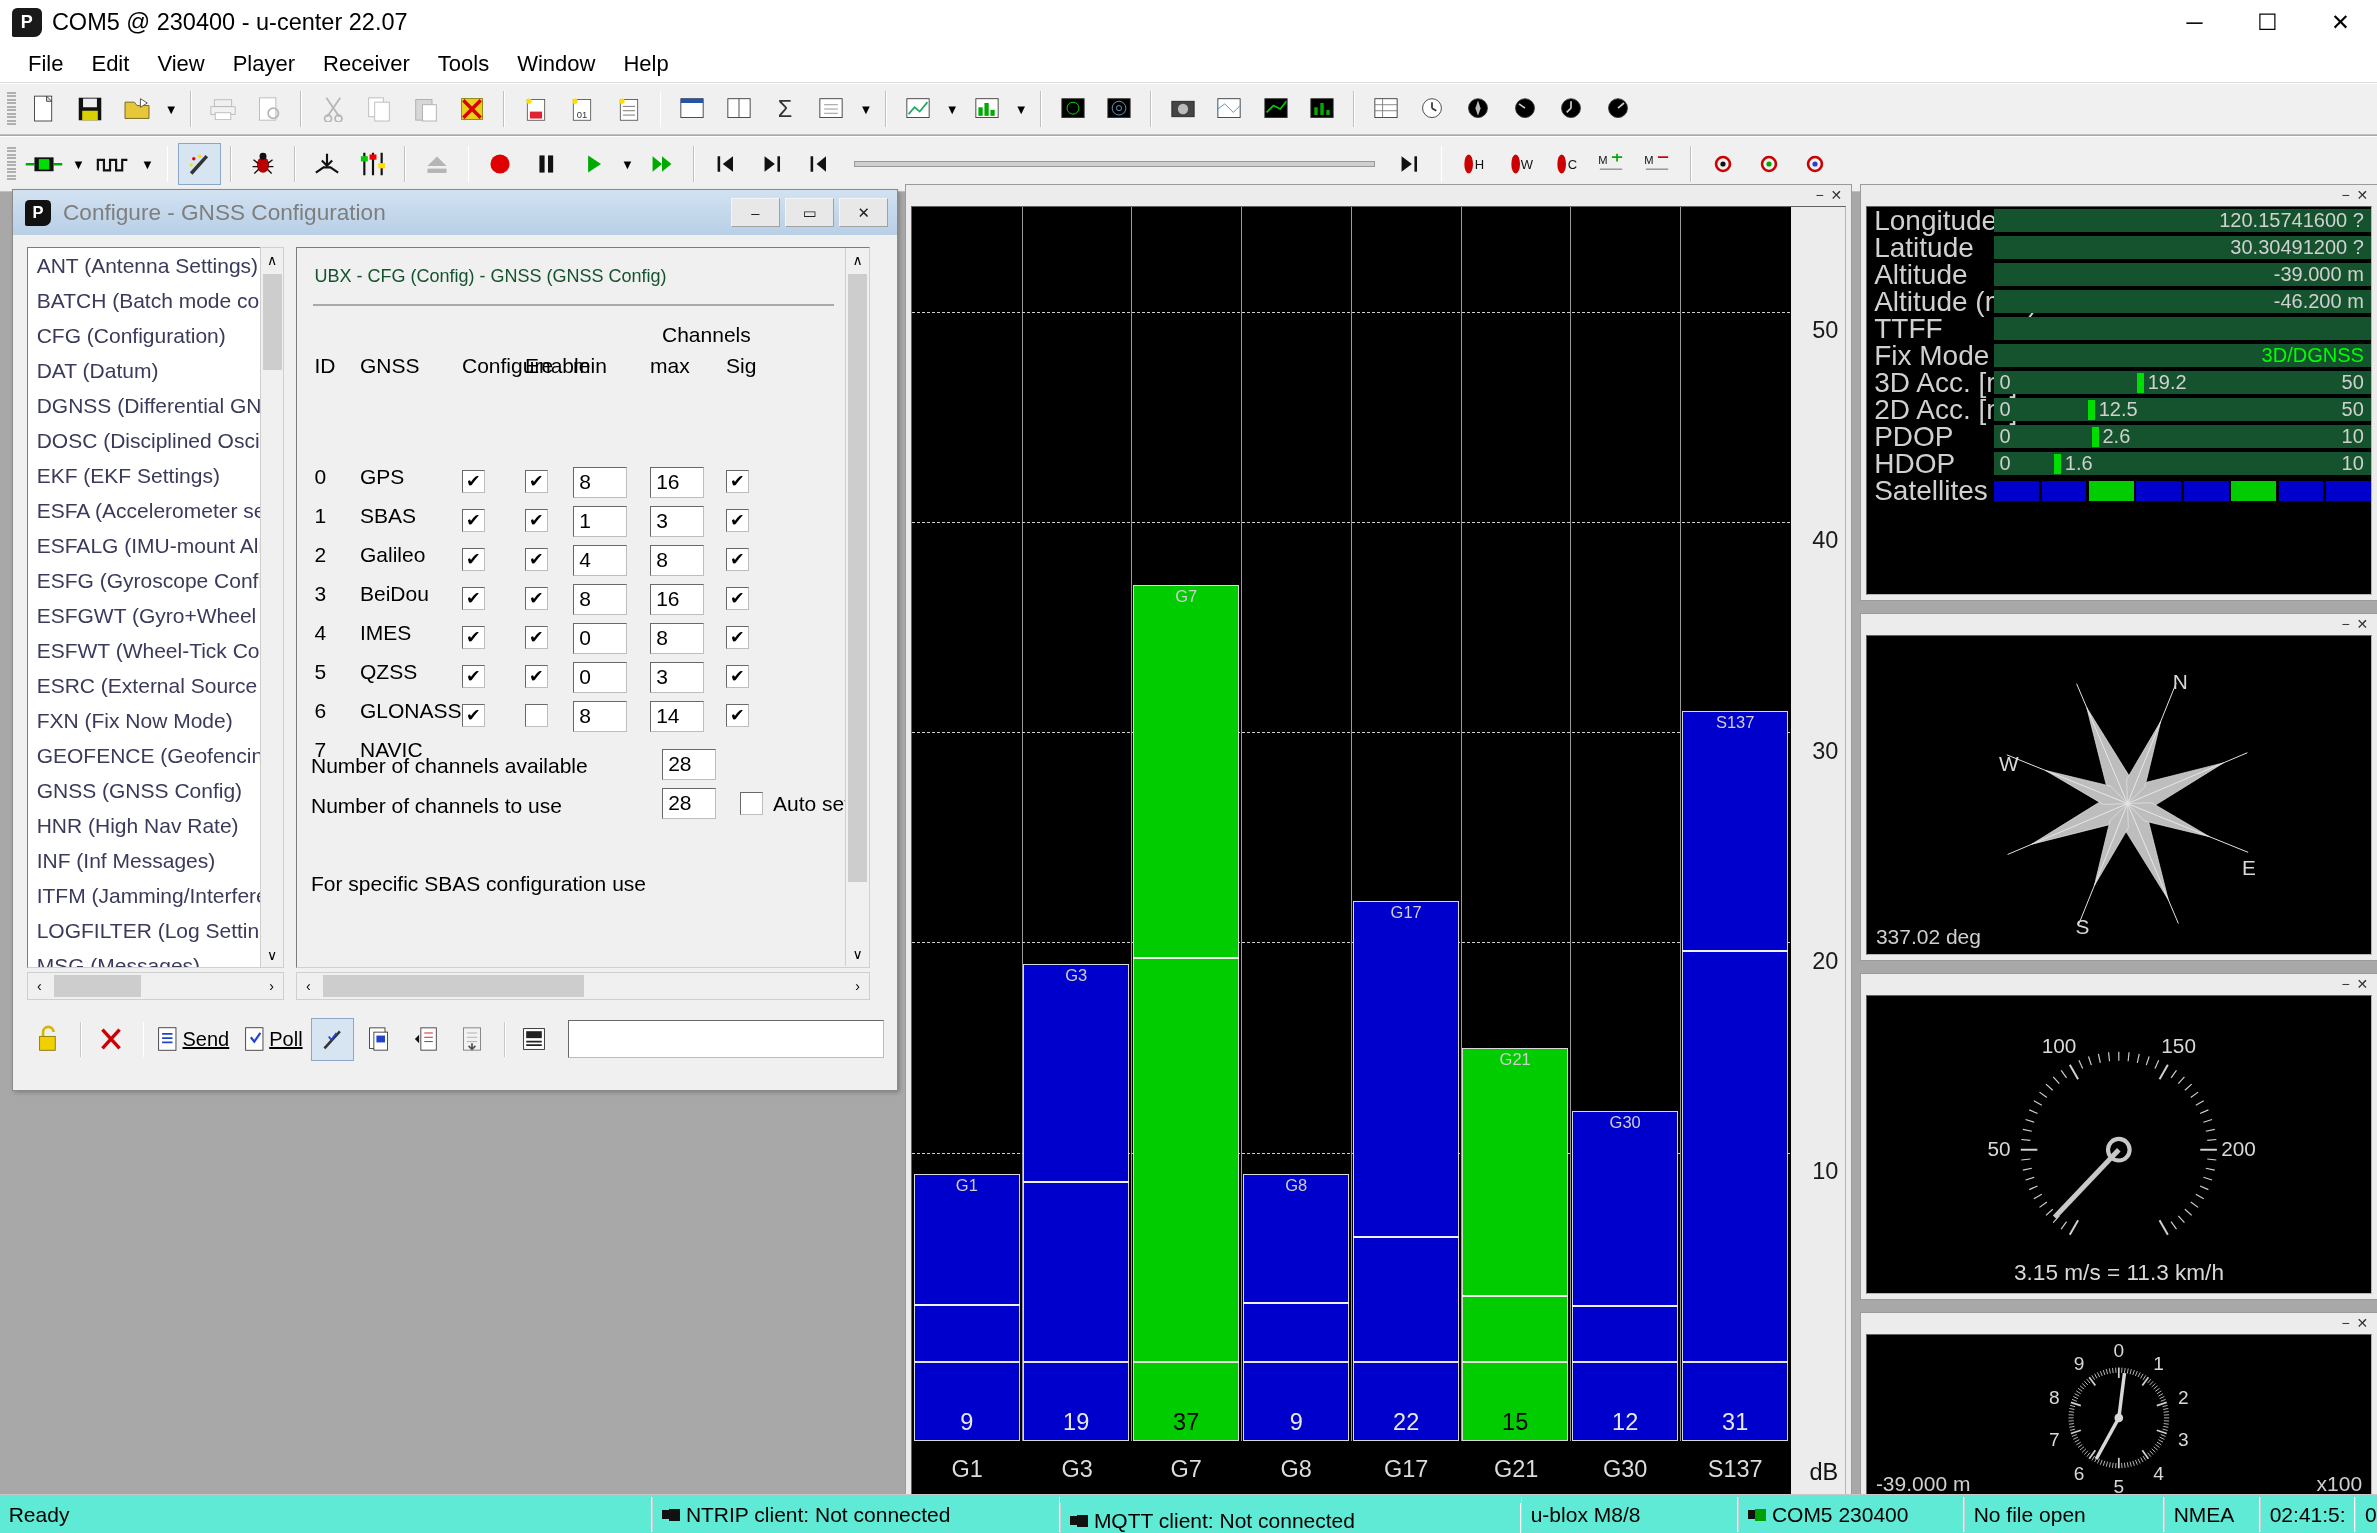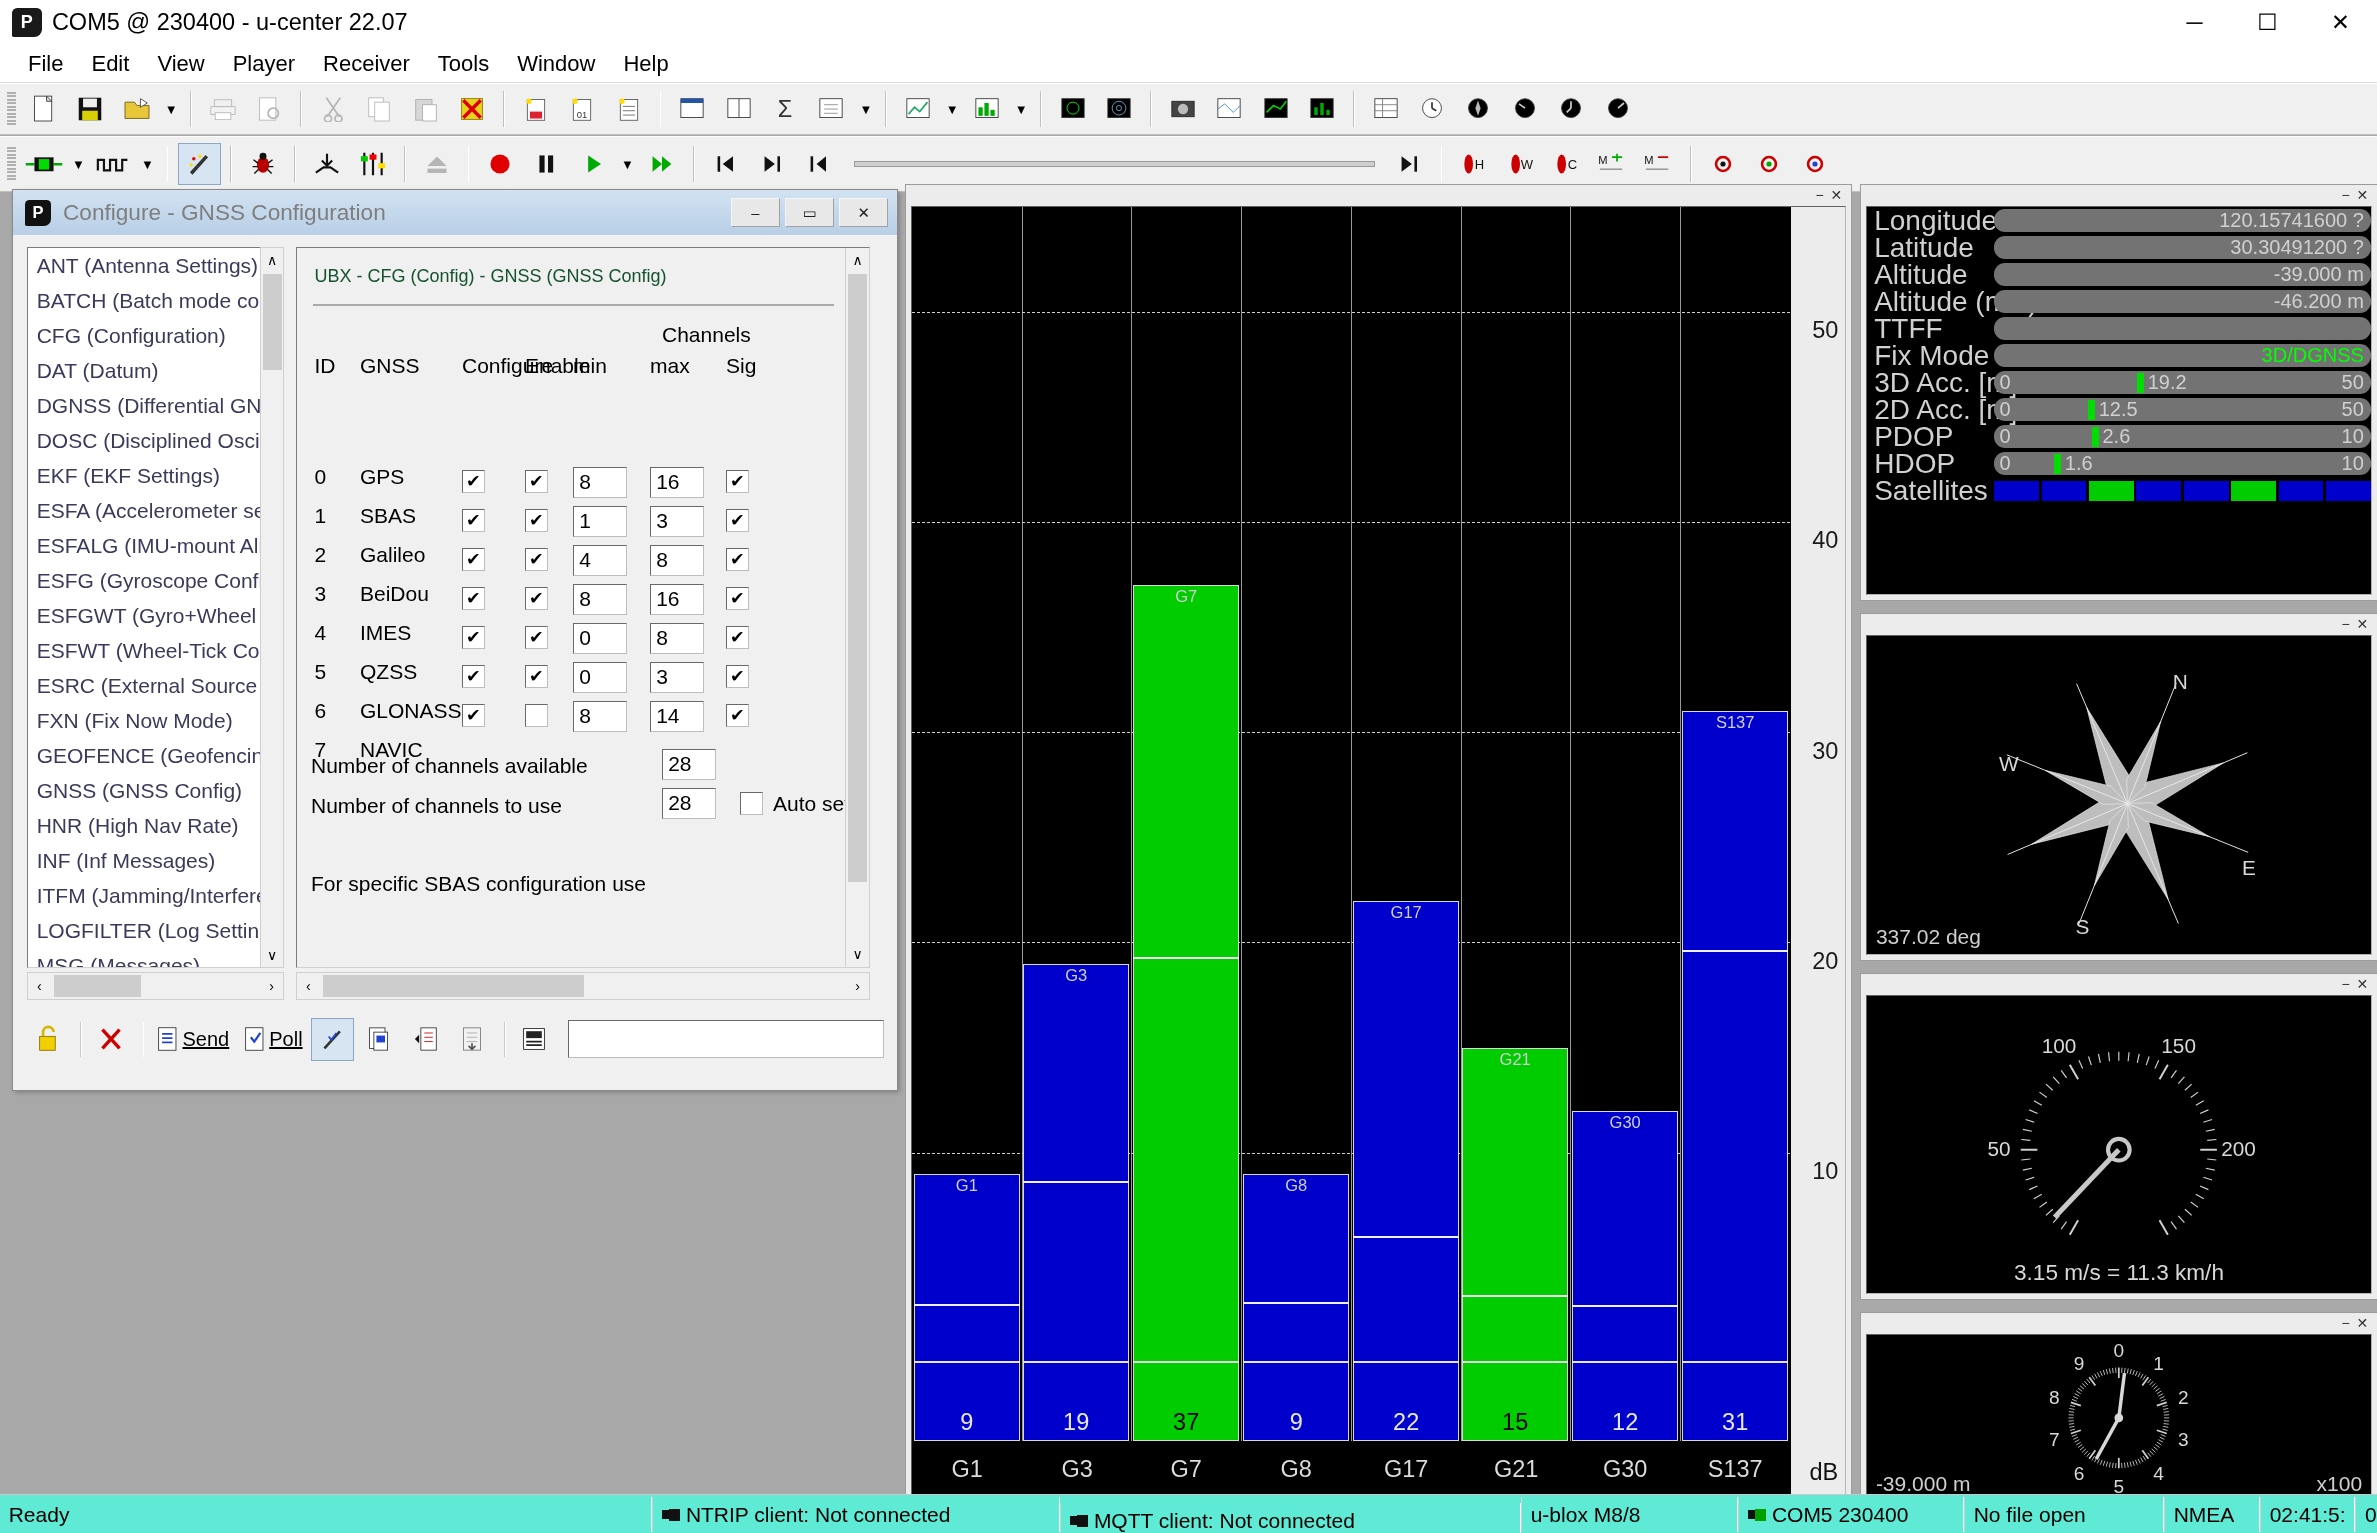--- a/index.html
+++ b/index.html
@@ -161,22 +161,22 @@
   
   .rpanel{position:absolute;left:1860px;width:518px;background:#ececec;border:0.9px solid #9b9b9b;}
   .rp-title{height:19px;display:flex;align-items:center;justify-content:flex-end;padding-right:5.2px;}
   .rp-title .mini{font-size:14px;color:#333;padding:0 3.5px;}
   .rp-body{position:absolute;left:5.2px;right:5.2px;background:#000;border:1.7px inset #b5b5b5;}
 
   #panelText{top:184px;height:417px;}
   #panelTextBody{top:21px;bottom:5.2px;overflow:hidden;}
   .trow{height:27px;display:flex;align-items:center;}
   .tlbl{width:127px;color:#d0d0d0;font-size:28px;padding-left:7px;white-space:nowrap;}
-  .tval{flex:1;height:23.5px;background:#737373;color:#d0d0d0;font-size:20px;
-        display:flex;align-items:center;justify-content:flex-end;padding-right:7px;position:relative;border-radius:11px;}
+  .tval{flex:1;height:23.5px;background:#14532d;color:#d0d0d0;font-size:20px;
+        display:flex;align-items:center;justify-content:flex-end;padding-right:7px;position:relative;}
   .tval.green{color:#00ff00;}
   .tval.bar{justify-content:flex-start;padding-left:5.2px;}
   .tval .bmin{color:#d0d0d0;}
   .tval .bmax{position:absolute;right:7px;color:#d0d0d0;}
   .tval .marker{position:absolute;width:7px;height:20px;background:#00dd00;}
   .tval .mtxt{position:absolute;color:#d0d0d0;text-align:right;}
   #satBar{flex:1;height:20px;display:flex;gap:2.6px;}
   #satBar div{flex:1;}
 
   #panelCompass{top:613px;height:348px;}

